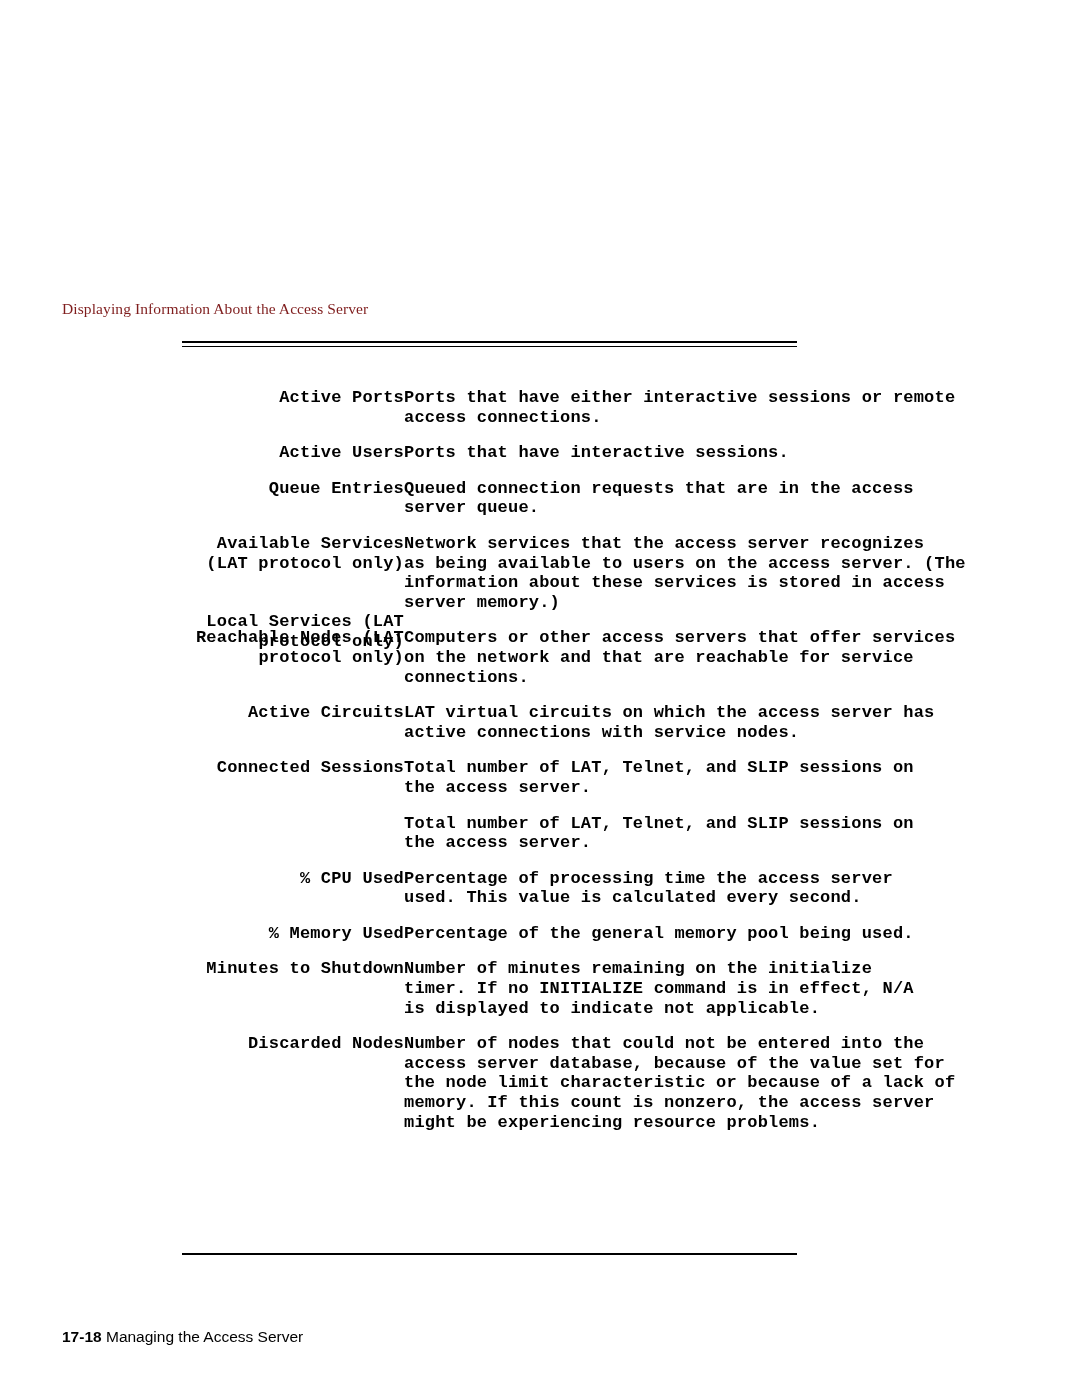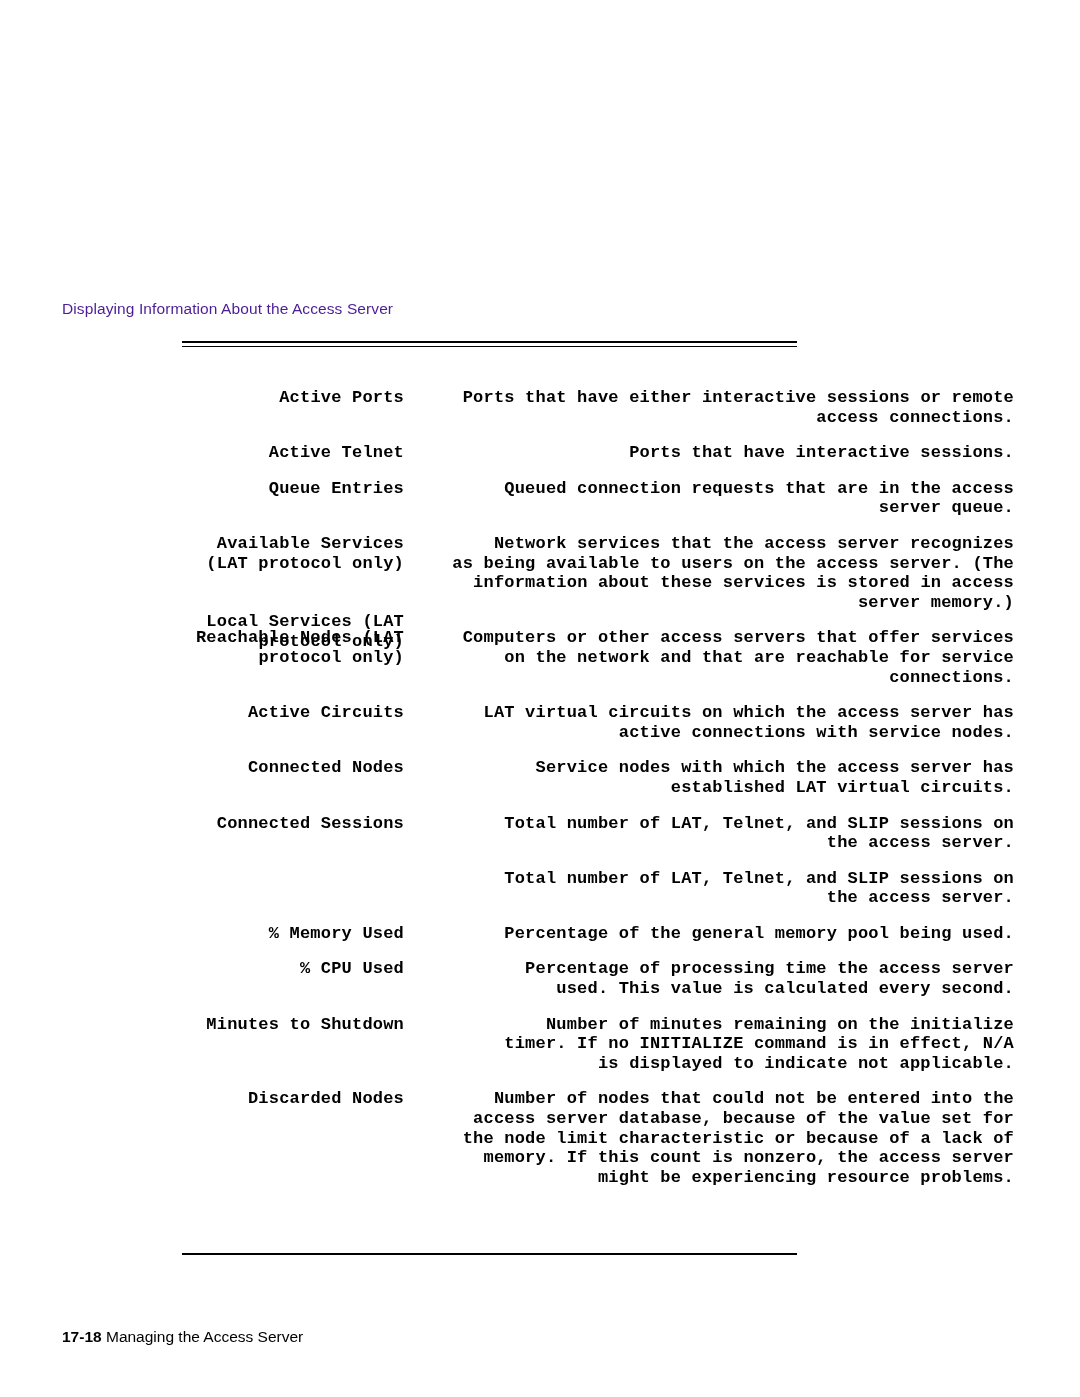--- a/index.html
+++ b/index.html
@@ -17,24 +17,24 @@
   .page {
     position: absolute;
     left: 0; top: 0;
     width: 1080px;
     height: 1397px;
   }
   .running-head {
     position: absolute;
     left: 62px;
     top: 300px;
-    font-family: Liberation Sans, sans-serif;
+    font-family: Liberation Serif, serif;
     font-size: 15.5px;
     letter-spacing: 0.1px;
-    color: #4c1d95;
+    color: #7f1d1d;
   }
   .table-wrap {
     position: absolute;
     left: 182px;
     top: 341px;
     width: 615px;
   }
   .rule-top {
     border-top: 2px solid #000;
     width: 615px;
@@ -85,21 +85,20 @@
     left: 0;
     top: 0;
     width: 222px;
     text-align: right;
     white-space: pre;
   }
   .cell-desc {
     margin-left: 222px;
     width: 610px;
     white-space: pre-wrap;
-    text-align: right;
   }
   .rule-bottom {
     position: absolute;
     left: 182px;
     width: 615px;
     border-top: 2px solid #000;
     height: 0;
   }
   .footer {
     position: absolute;
@@ -123,21 +122,21 @@
   <div class="table-wrap">
     <div class="rule-top"></div>
     <div class="rule-mid"></div>
     <div class="rows mono" id="rows-container">
         <div class="row" style="margin-bottom: 16px;">
           <div class="cell-field">Active Ports</div>
           <div class="cell-desc">Ports that have either interactive sessions or remote
 access connections.</div>
         </div>
         <div class="row" style="margin-bottom: 16px;">
-          <div class="cell-field">Active Telnet</div>
+          <div class="cell-field">Active Users</div>
           <div class="cell-desc">Ports that have interactive sessions.</div>
         </div>
         <div class="row" style="margin-bottom: 16px;">
           <div class="cell-field">Queue Entries</div>
           <div class="cell-desc">Queued connection requests that are in the access
 server queue.</div>
         </div>
         <div class="row" style="">
           <div class="cell-field">Available Services
 (LAT protocol only)</div>
@@ -156,42 +155,37 @@
           <div class="cell-desc">Computers or other access servers that offer services
 on the network and that are reachable for service
 connections.</div>
         </div>
         <div class="row" style="margin-bottom: 16px;">
           <div class="cell-field">Active Circuits</div>
           <div class="cell-desc">LAT virtual circuits on which the access server has
 active connections with service nodes.</div>
         </div>
         <div class="row" style="margin-bottom: 16px;">
-          <div class="cell-field">Connected Nodes</div>
-          <div class="cell-desc">Service nodes with which the access server has
-established LAT virtual circuits.</div>
-        </div>
-        <div class="row" style="margin-bottom: 16px;">
           <div class="cell-field">Connected Sessions</div>
           <div class="cell-desc">Total number of LAT, Telnet, and SLIP sessions on
 the access server.</div>
         </div>
         <div class="row" style="margin-bottom: 16px;">
           <div class="cell-field"></div>
           <div class="cell-desc">Total number of LAT, Telnet, and SLIP sessions on
 the access server.</div>
         </div>
         <div class="row" style="margin-bottom: 16px;">
-          <div class="cell-field">% Memory Used</div>
-          <div class="cell-desc">Percentage of the general memory pool being used.</div>
-        </div>
-        <div class="row" style="margin-bottom: 16px;">
           <div class="cell-field">% CPU Used</div>
           <div class="cell-desc">Percentage of processing time the access server
 used. This value is calculated every second.</div>
+        </div>
+        <div class="row" style="margin-bottom: 16px;">
+          <div class="cell-field">% Memory Used</div>
+          <div class="cell-desc">Percentage of the general memory pool being used.</div>
         </div>
         <div class="row" style="margin-bottom: 16px;">
           <div class="cell-field">Minutes to Shutdown</div>
           <div class="cell-desc">Number of minutes remaining on the initialize
 timer. If no INITIALIZE command is in effect, N/A
 is displayed to indicate not applicable.</div>
         </div>
         <div class="row" style="margin-bottom: 16px;">
           <div class="cell-field">Discarded Nodes</div>
           <div class="cell-desc">Number of nodes that could not be entered into the

